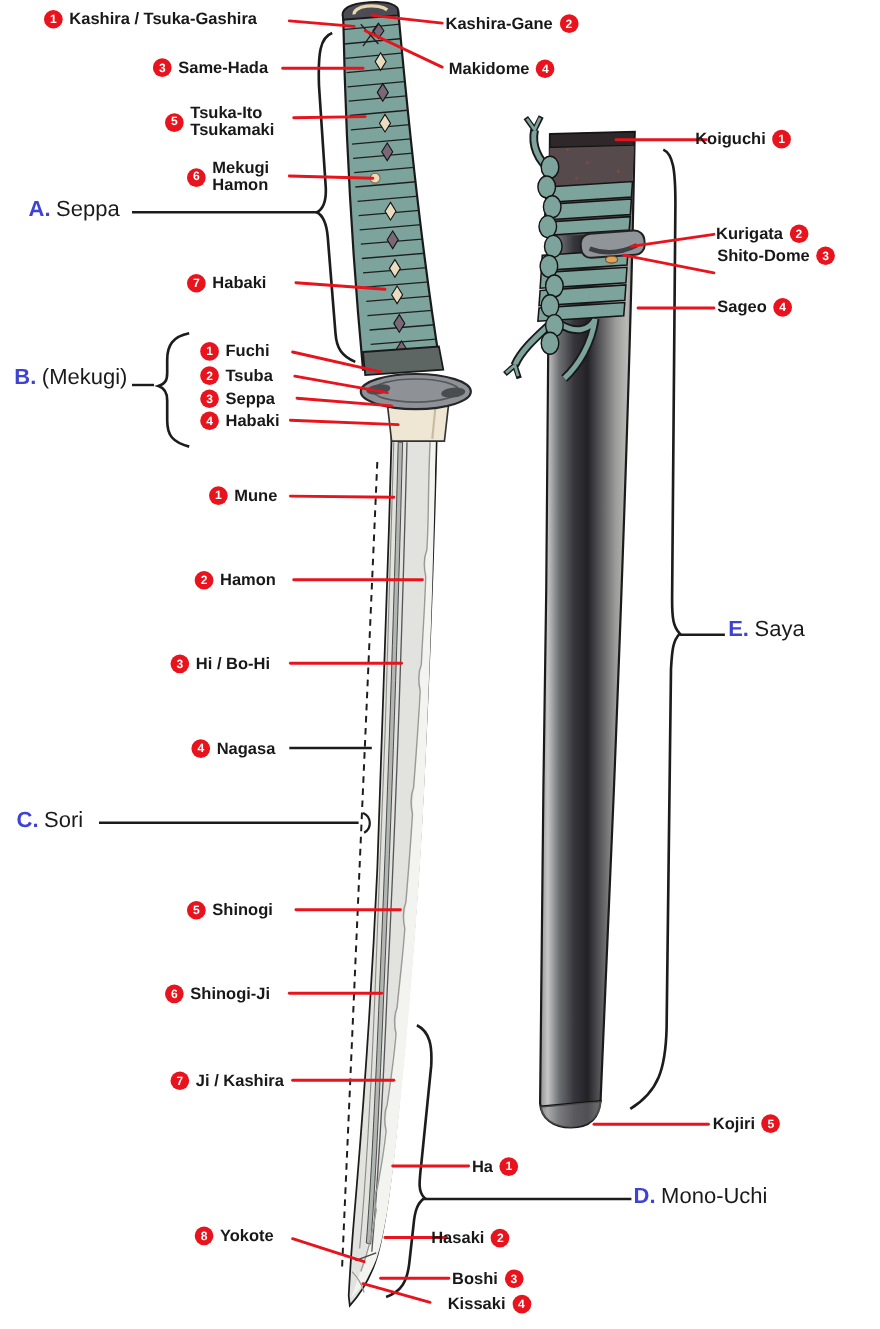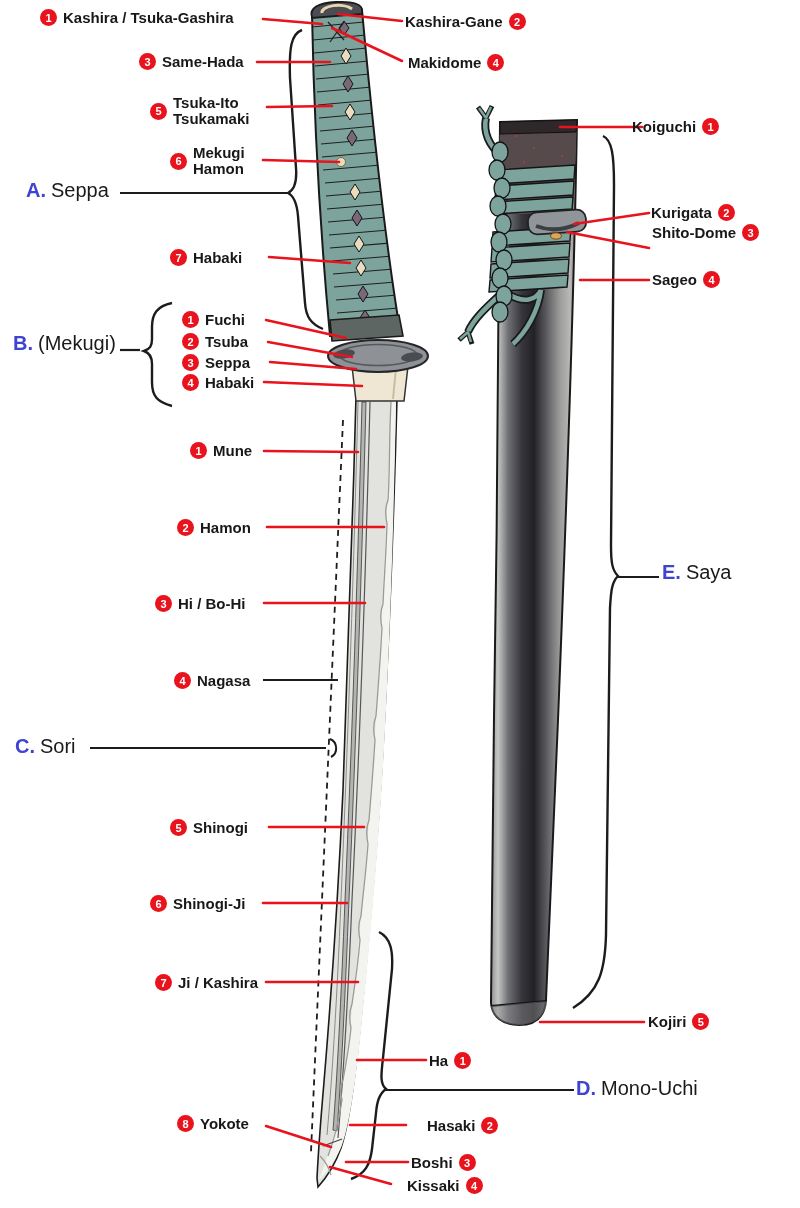--- a/index.html
+++ b/index.html
@@ -320,21 +320,21 @@
   <span class="badge">2</span>
 </div>
 <div class="lbl" style="left:408px;top:54px">
   <span>Makidome</span>
   <span class="badge">4</span>
 </div>
 <div class="lbl" style="left:429px;top:1052px">
   <span>Ha</span>
   <span class="badge">1</span>
 </div>
-<div class="lbl" style="left:427px;top:1117px">
+<div class="lbl" style="left:392px;top:1117px">
   <span>Hasaki</span>
   <span class="badge">2</span>
 </div>
 <div class="lbl" style="left:411px;top:1154px">
   <span>Boshi</span>
   <span class="badge">3</span>
 </div>
 <div class="lbl" style="left:407px;top:1177px">
   <span>Kissaki</span>
   <span class="badge">4</span>

